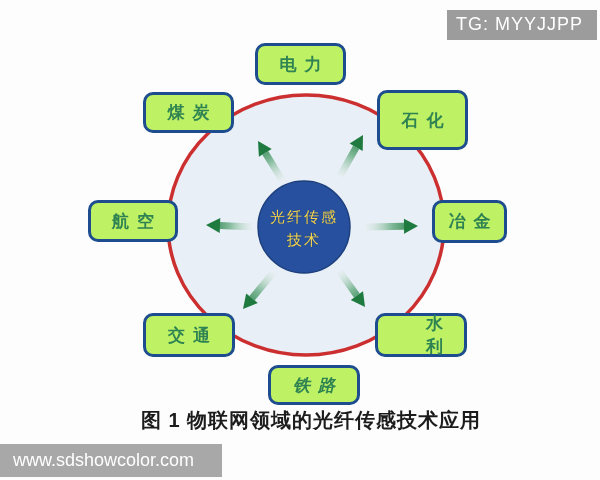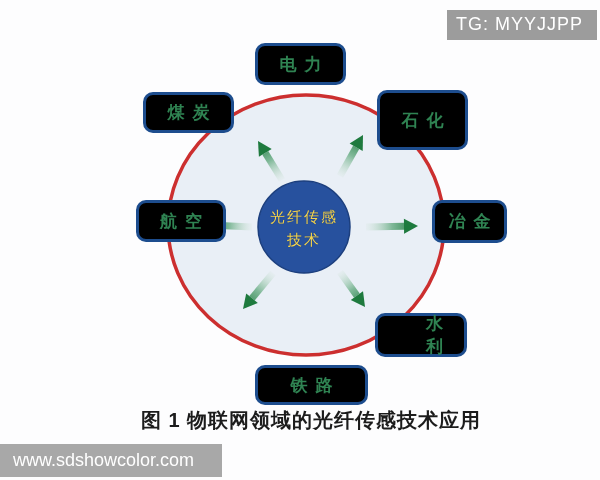--- a/index.html
+++ b/index.html
@@ -9,38 +9,38 @@
     font-family:"Liberation Sans","DejaVu Sans",sans-serif;
     position:relative;overflow:hidden;
   }
   .stage{position:absolute;inset:0;width:600px;height:480px;}
   .gfx{position:absolute;left:0;top:0;}
 
   
   .node{
     position:absolute;
     box-sizing:border-box;
-    background:#000000;
+    background:#bef264;
     border:3px solid #1d4d8e;
     border-radius:10px;
     display:flex;align-items:center;justify-content:center;
     color:#2f8352;
     font-weight:bold;
     font-size:17px;
     letter-spacing:8px;
     padding-left:8px; 
   }
   .node-power        {left:255px;top:43px; width:91px;height:42px;}
   .node-coal         {left:143px;top:92px; width:91px;height:41px;}
   .node-petrochemical{left:377px;top:90px; width:91px;height:60px;}
-  .node-aviation     {left:88px; top:200px;width:90px;height:42px;margin-left:48px;}
+  .node-aviation     {left:88px; top:200px;width:90px;height:42px;}
   .node-metallurgy   {left:432px;top:200px;width:75px;height:43px;}
   .node-transport    {left:143px;top:313px;width:92px;height:44px;}
   .node-water        {left:375px;top:313px;width:92px;height:44px;padding-left:48px;}
-  .node-railway      {left:255px;top:365px;width:113px;height:40px;}
+  .node-railway      {left:268px;top:365px;width:92px;height:40px;font-style:italic;}
 
   
   .hub-label{
     position:absolute;left:254px;top:205px;width:100px;
     text-align:center;
     color:#f5d54f;
     font-weight:normal;
     font-size:15px;
     line-height:1.55;
     letter-spacing:2px;
@@ -162,20 +162,23 @@
   </div>
   <div class="node node-petrochemical">
     <span>石化</span>
   </div>
   <div class="node node-aviation">
     <span>航空</span>
   </div>
   <div class="node node-metallurgy">
     <span>冶金</span>
   </div>
+  <div class="node node-transport">
+    <span>交通</span>
+  </div>
   <div class="node node-water">
     <span>水利</span>
   </div>
   <div class="node node-railway">
     <span>铁路</span>
   </div>
 
   <div class="caption">图 1 物联网领域的光纤传感技术应用</div>
 
   <div class="badge">TG: MYYJJPP</div>

